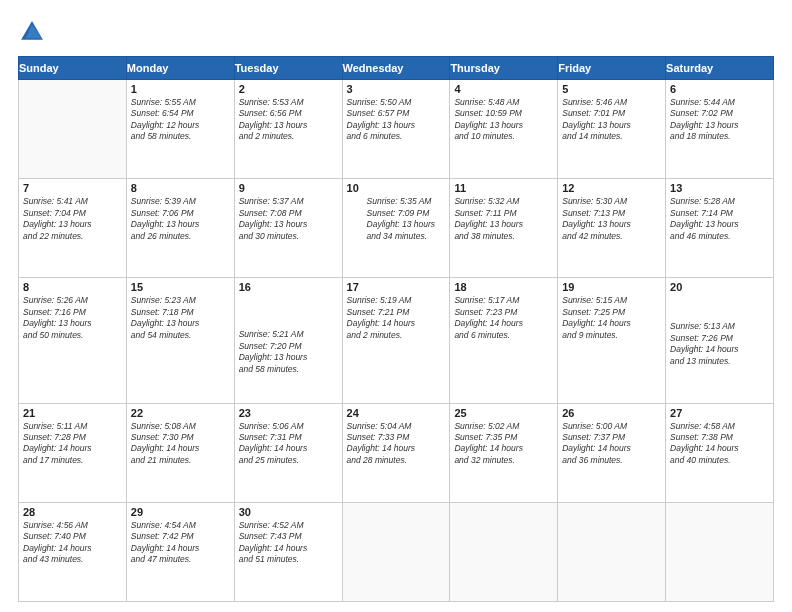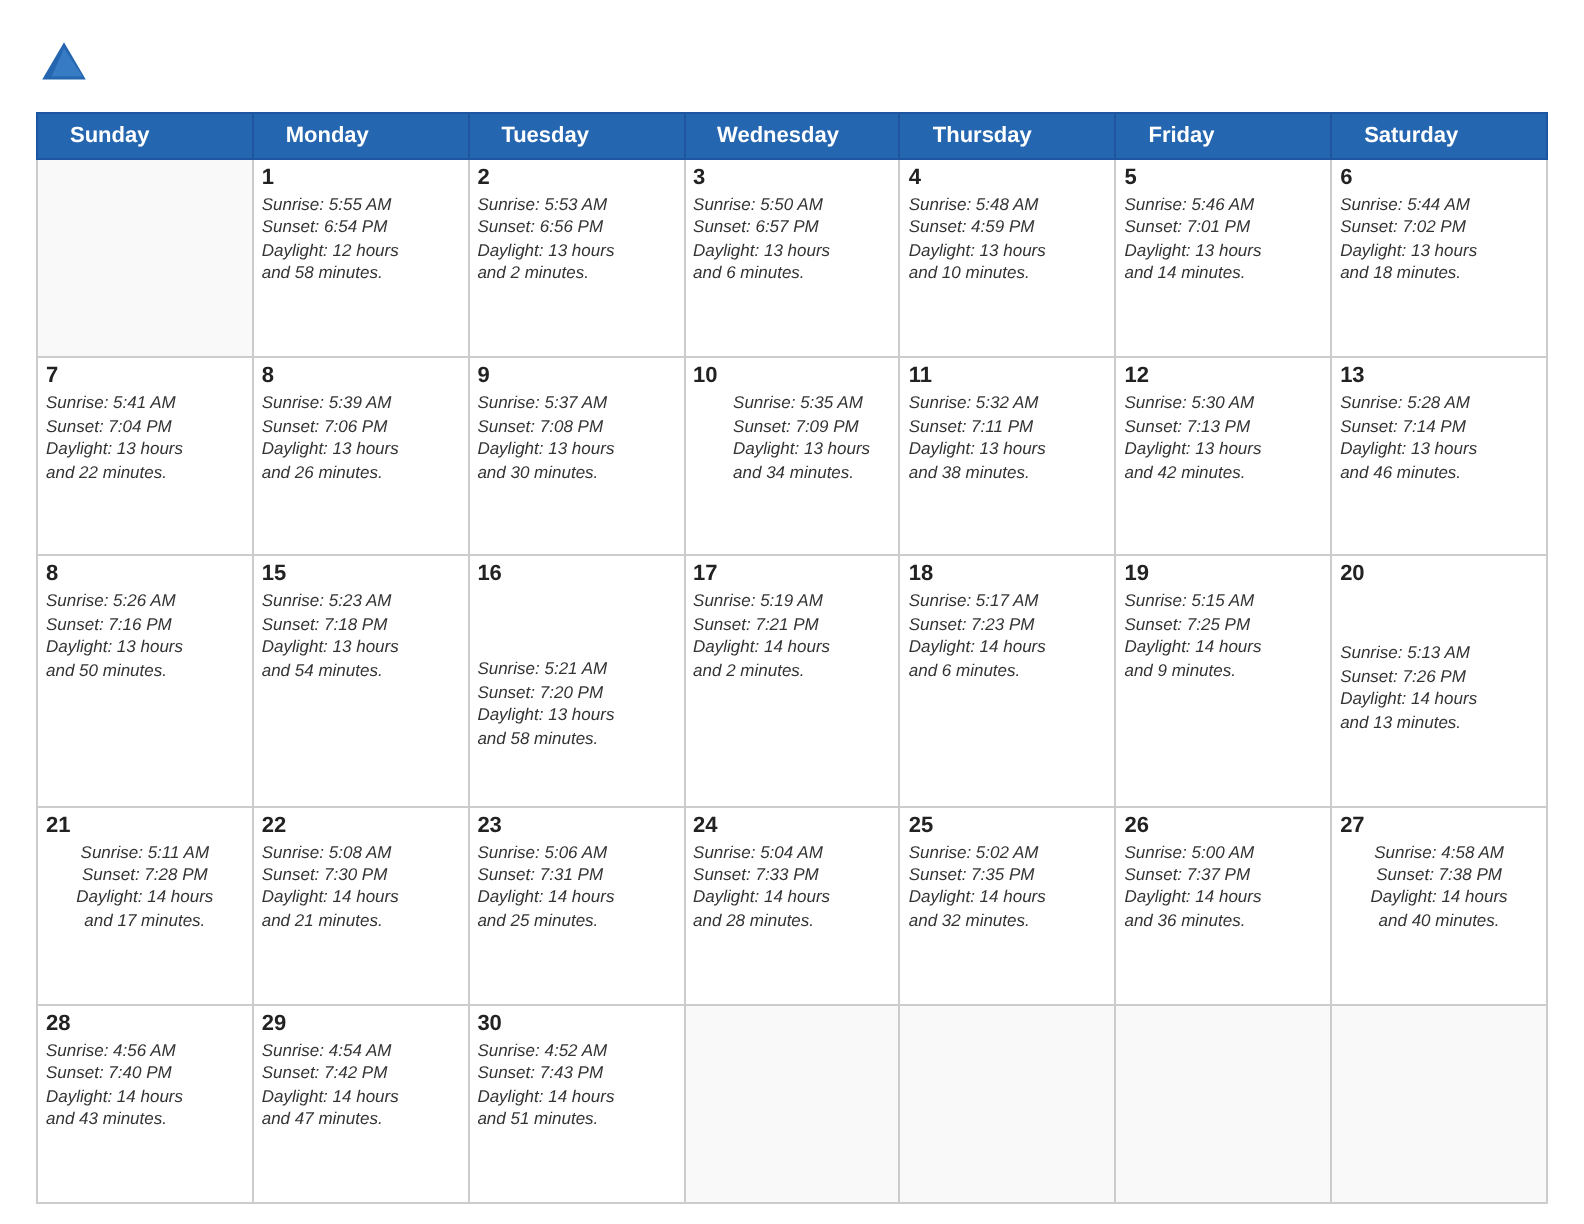--- a/index.html
+++ b/index.html
@@ -55,21 +55,21 @@
     }
     .calendar-table {
       width: 100%;
       border-collapse: collapse;
       flex: 1;
       font-size: 9.5px;
     }
     .calendar-table thead tr th {
       background: #2566b0;
       color: #fff;
-      padding: 5px 16px;
+      padding: 5px 0;
       text-align: left;
       font-size: 11px;
       font-weight: bold;
       border: 1px solid #1e55a0;
     }
     .calendar-table tbody tr td {
       border: 1px solid #ccc;
       vertical-align: top;
       padding: 3px 4px;
       width: 14.28%;
@@ -149,21 +149,21 @@
           <td>
             <span class="day-num">3</span>
             <div class="day-info" style="white-space: pre-line;">Sunrise: 5:50 AM
 Sunset: 6:57 PM
 Daylight: 13 hours
 and 6 minutes.</div>
           </td>
           <td>
             <span class="day-num">4</span>
             <div class="day-info" style="white-space: pre-line;">Sunrise: 5:48 AM
-Sunset: 4:59 PM
+Sunset: 10:59 PM
 Daylight: 13 hours
 and 10 minutes.</div>
           </td>
           <td>
             <span class="day-num">5</span>
             <div class="day-info" style="white-space: pre-line;">Sunrise: 5:46 AM
 Sunset: 7:01 PM
 Daylight: 13 hours
 and 14 minutes.</div>
           </td>
@@ -273,21 +273,21 @@
             <span class="day-num">20</span>
             <div class="day-info" style="white-space: pre-line; margin-top: 28px;">Sunrise: 5:13 AM
 Sunset: 7:26 PM
 Daylight: 14 hours
 and 13 minutes.</div>
           </td>
         </tr>
         <tr>
           <td>
             <span class="day-num">21</span>
-            <div class="day-info" style="white-space: pre-line; text-align: center;">Sunrise: 5:11 AM
+            <div class="day-info" style="white-space: pre-line;">Sunrise: 5:11 AM
 Sunset: 7:28 PM
 Daylight: 14 hours
 and 17 minutes.</div>
           </td>
           <td>
             <span class="day-num">22</span>
             <div class="day-info" style="white-space: pre-line;">Sunrise: 5:08 AM
 Sunset: 7:30 PM
 Daylight: 14 hours
 and 21 minutes.</div>
@@ -315,21 +315,21 @@
           </td>
           <td>
             <span class="day-num">26</span>
             <div class="day-info" style="white-space: pre-line;">Sunrise: 5:00 AM
 Sunset: 7:37 PM
 Daylight: 14 hours
 and 36 minutes.</div>
           </td>
           <td>
             <span class="day-num">27</span>
-            <div class="day-info" style="white-space: pre-line; text-align: center;">Sunrise: 4:58 AM
+            <div class="day-info" style="white-space: pre-line;">Sunrise: 4:58 AM
 Sunset: 7:38 PM
 Daylight: 14 hours
 and 40 minutes.</div>
           </td>
         </tr>
         <tr class="last-row">
           <td>
             <span class="day-num">28</span>
             <div class="day-info" style="white-space: pre-line;">Sunrise: 4:56 AM
 Sunset: 7:40 PM

